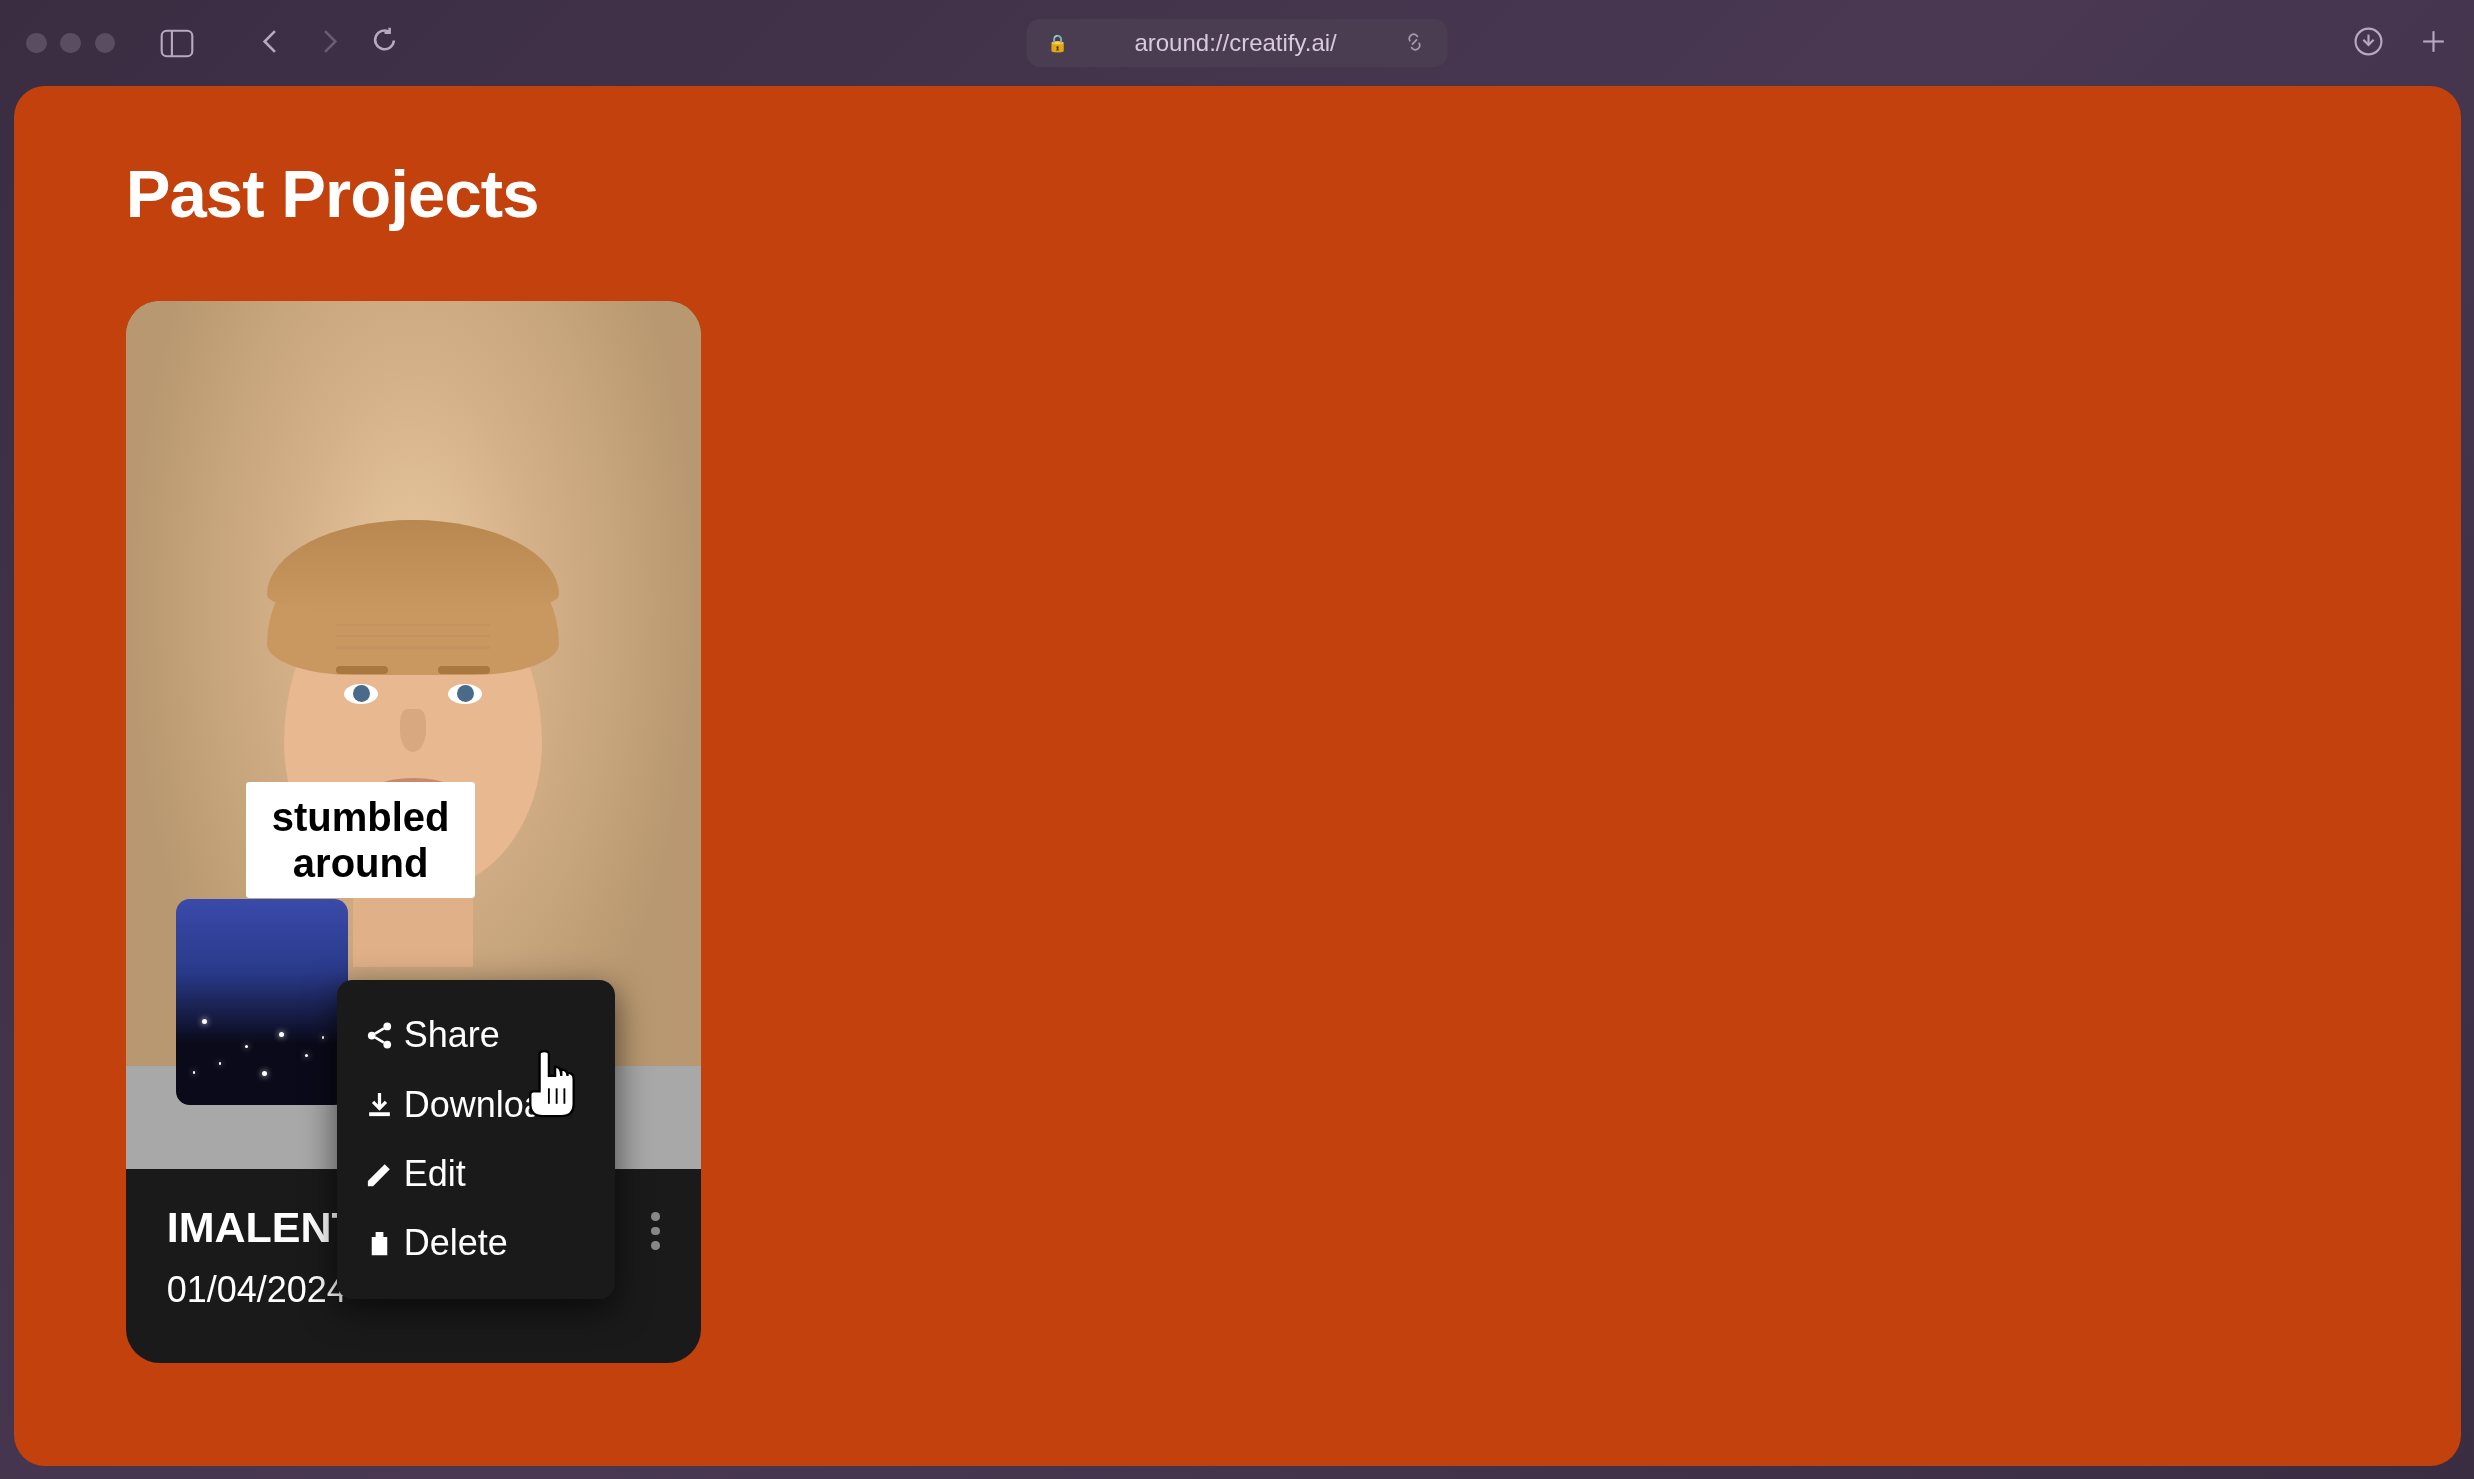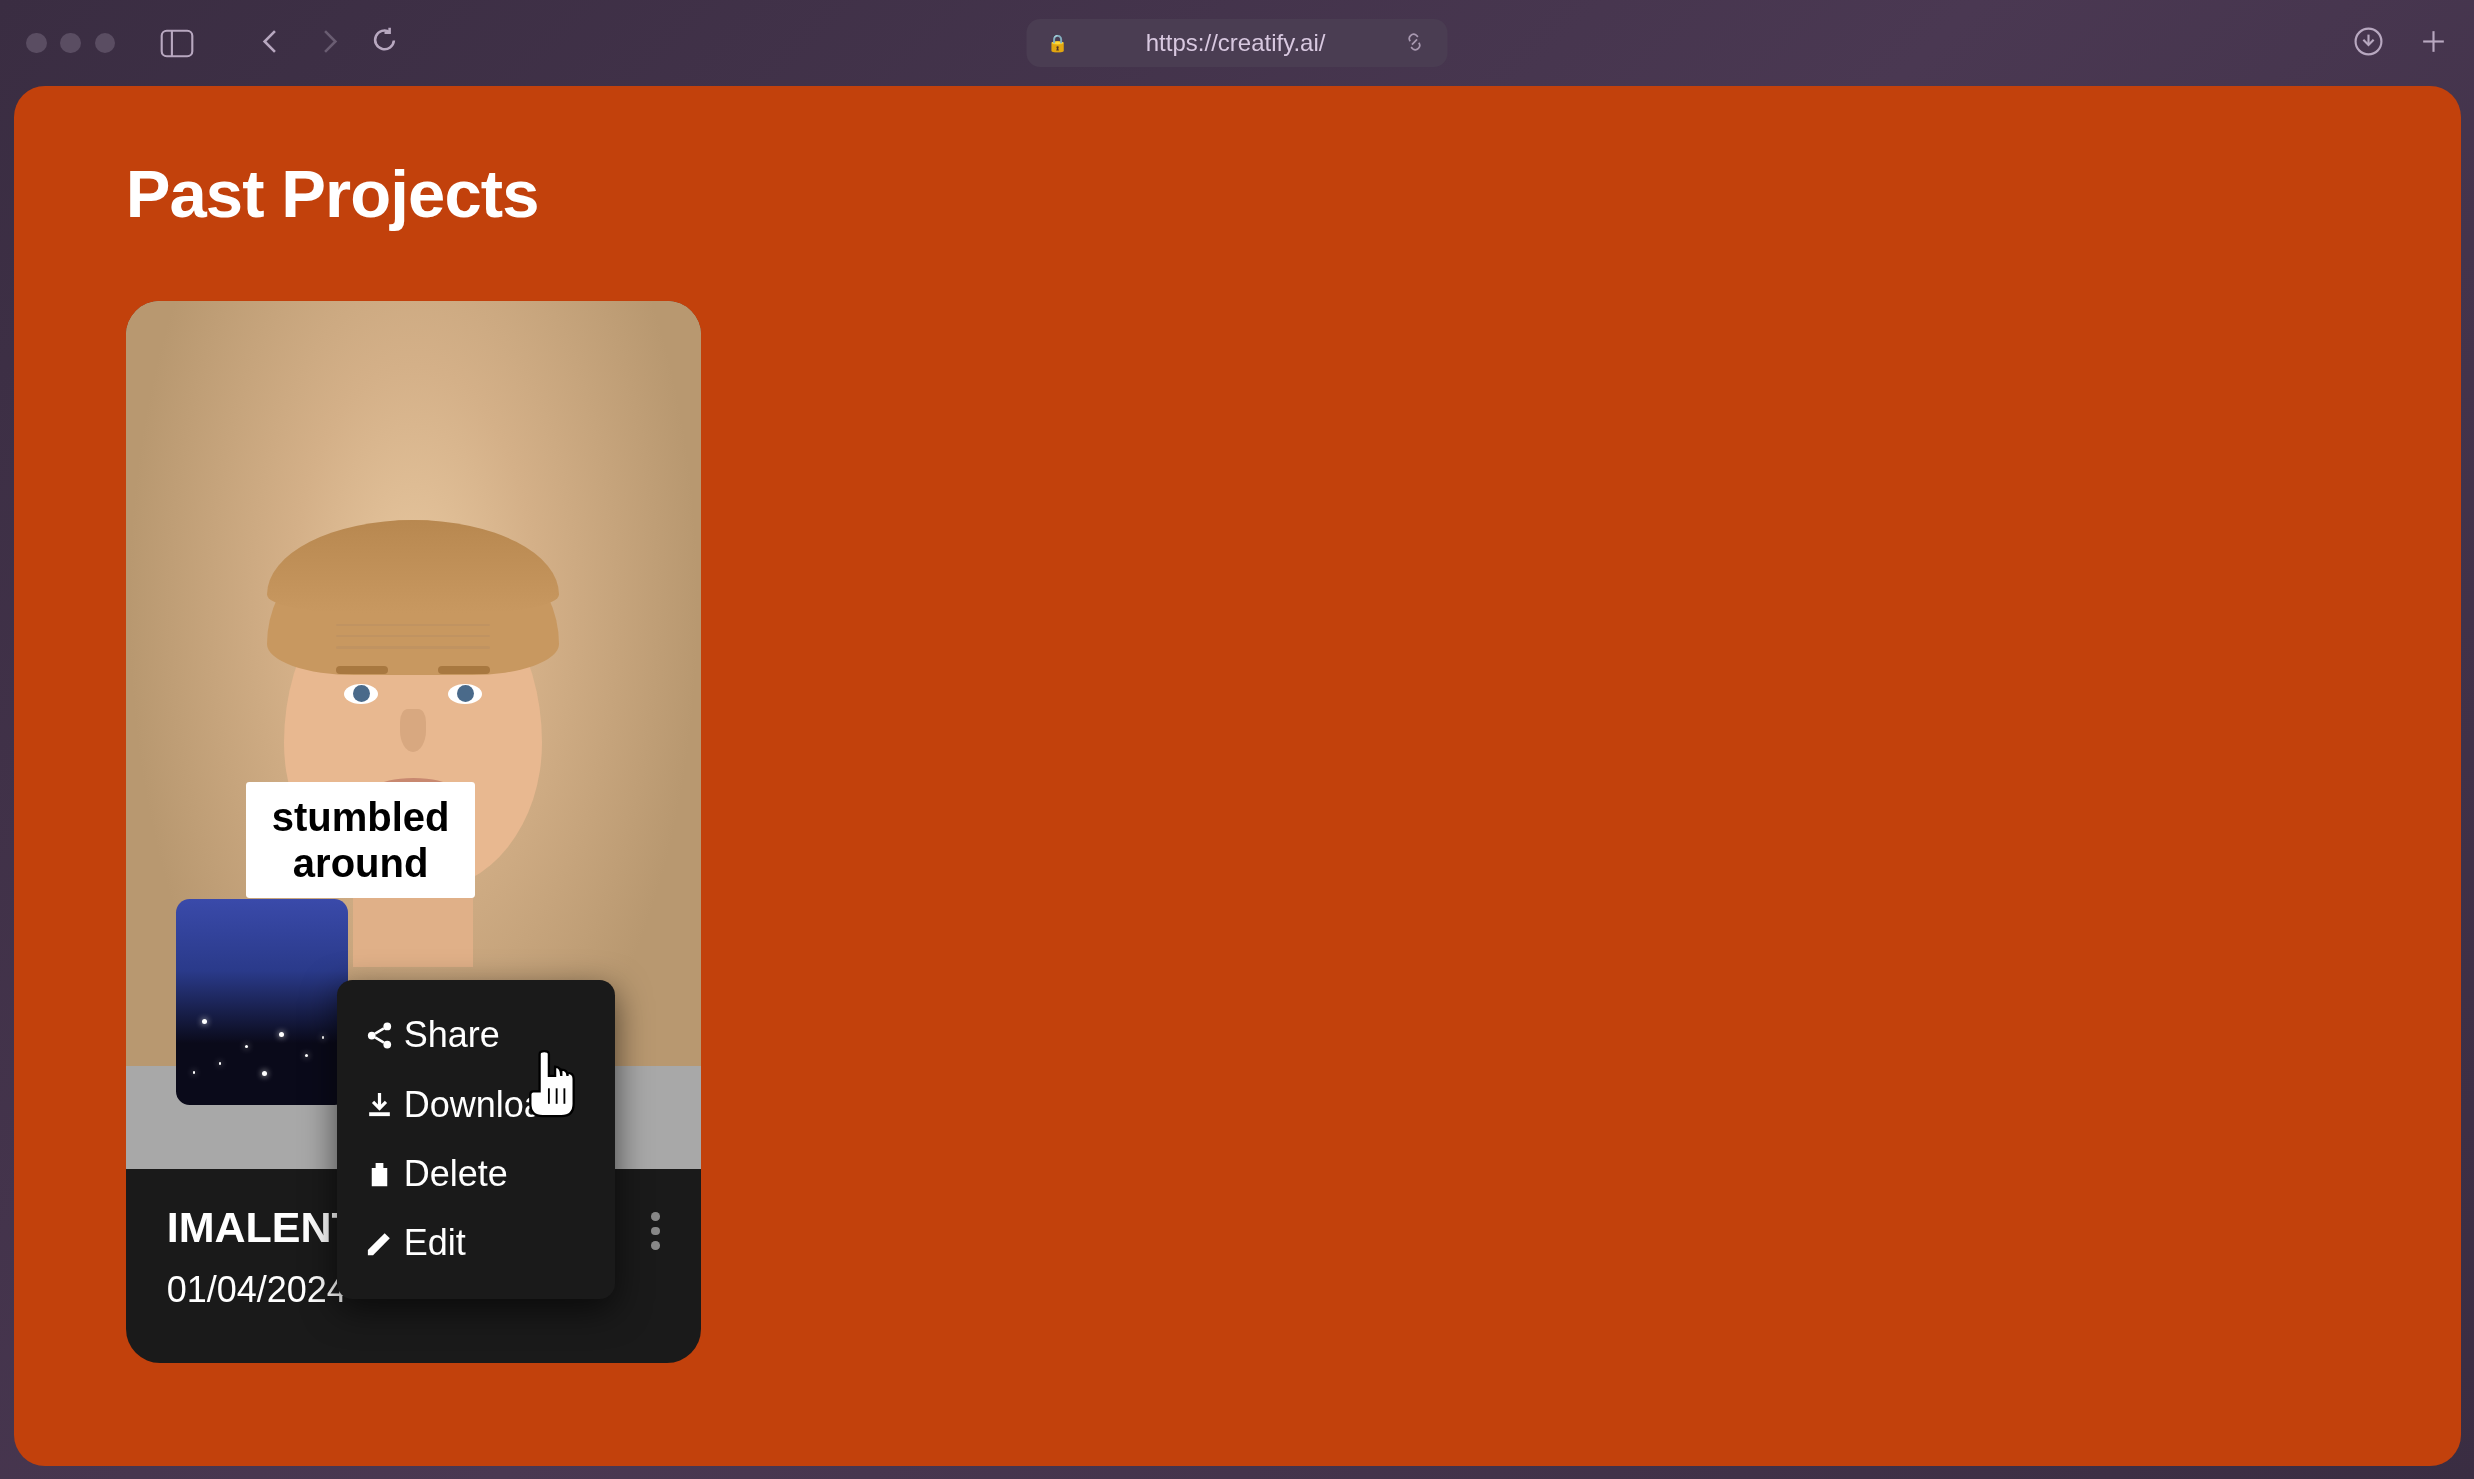--- a/index.html
+++ b/index.html
@@ -376,21 +376,21 @@
     <div class="nav-btn">
       <svg width="29" height="29" viewBox="0 0 34 34">
           <path d="M 28 17 A 11 11 0 1 1 23 7"></path>
           <polyline points="23,2 23,8 17,8" fill="none"></polyline>
         </svg>
     </div>
   </div>
 
   <div class="url-bar">
     <span class="lock">🔒</span>
-    <span class="url-text">https://creatify.ai/</span>
+    <span class="url-text">around://creatify.ai/</span>
     <span class="link-icon">
       <svg width="24" height="24" viewBox="0 0 28 28">
           <path d="M11 17 L17 11 M9 13 a5 5 0 0 1 7-7 l2 2 M19 15 a5 5 0 0 1-7 7 l-2-2"></path>
         </svg>
     </span>
   </div>
 
   <div class="right-controls">
     <div>
       <svg width="31" height="31" viewBox="0 0 36 36">
@@ -472,29 +472,29 @@
     </div>
     <div class="ctx-item">
       <svg viewBox="0 0 24 24">
           <path d="M12 3 L12 15 M7 10 L12 15 L17 10" stroke="#fff" stroke-width="2.5" fill="none"></path>
           <rect x="4" y="18" width="16" height="3"></rect>
         </svg>
       <span>Download</span>
     </div>
     <div class="ctx-item">
       <svg viewBox="0 0 24 24">
-          <path d="M6 7 L6 21 L18 21 L18 7 Z M4 7 L20 7 M9 3 L15 3 L15 7 L9 7 Z"></path>
-        </svg>
-      <span>Delete</span>
+          <path d="M3 21 L3 17 L16 4 L20 8 L7 21 Z"></path>
+        </svg>
+      <span>Edit</span>
     </div>
     <div class="ctx-item">
       <svg viewBox="0 0 24 24">
-          <path d="M3 21 L3 17 L16 4 L20 8 L7 21 Z"></path>
-        </svg>
-      <span>Edit</span>
+          <path d="M6 7 L6 21 L18 21 L18 7 Z M4 7 L20 7 M9 3 L15 3 L15 7 L9 7 Z"></path>
+        </svg>
+      <span>Delete</span>
     </div>
   </div>
 
   <div class="pointer-cursor">
     <svg viewBox="0 0 40 48">
       <path d="M 12 4 L 12 28 L 8 28 Q 6 28 6 30 L 6 36 Q 6 44 14 44 L 26 44 Q 34 44 34 36 L 34 20 Q 34 16 30 16 L 30 18 Q 30 14 26 14 L 26 18 Q 26 12 22 12 L 22 18 L 18 18 L 18 4 Q 18 2 15 2 Q 12 2 12 4 Z"></path>
       <line x1="18" y1="26" x2="18" y2="36" stroke="#000" stroke-width="1.2"></line>
       <line x1="23" y1="26" x2="23" y2="36" stroke="#000" stroke-width="1.2"></line>
       <line x1="28" y1="26" x2="28" y2="36" stroke="#000" stroke-width="1.2"></line>
     </svg>

